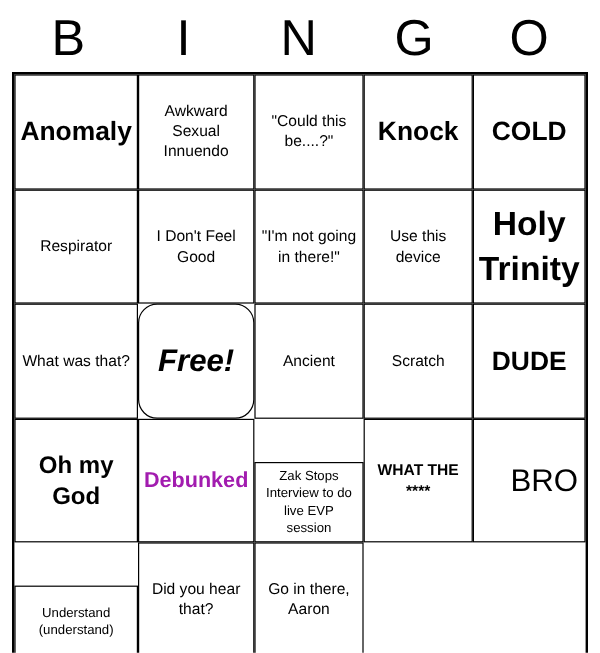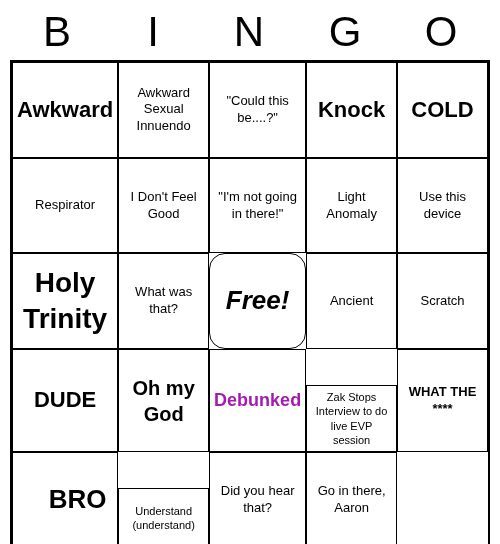--- a/index.html
+++ b/index.html
@@ -77,41 +77,40 @@
 <div class="bingo-title">
   <span>B</span>
   <span>I</span>
   <span>N</span>
   <span>G</span>
   <span>O</span>
 </div>
 
 <div class="bingo-grid">
 
-  <div class="cell large-text">Awkward</div>
+  <div class="cell large-text">Anomaly</div>
   <div class="cell">Awkward Sexual Innuendo</div>
   <div class="cell">"Could this be....?"</div>
   <div class="cell large-text">Knock</div>
   <div class="cell large-text">COLD</div>
 
   <div class="cell">Respirator</div>
   <div class="cell">I Don't Feel Good</div>
   <div class="cell">"I'm not going in there!"</div>
-  <div class="cell">Light Anomaly</div>
   <div class="cell">Use this device</div>
 
   <div class="cell xlarge-text">Holy Trinity</div>
   <div class="cell">What was that?</div>
   <div class="cell free">Free!</div>
   <div class="cell">Ancient</div>
 
   <div class="cell">Scratch</div>
   <div class="cell" style="font-size:22px;font-weight:bold;">DUDE</div>
   <div class="cell" style="font-size:20px;font-weight:bold;">Oh my God</div>
   <div class="cell red-text">Debunked</div>
   <div class="cell small-text">Zak Stops Interview to do live EVP session</div>
 
   <div class="cell bold">WHAT THE ****</div>
-  <div class="cell" style="font-size:26px;font-weight:bold;padding-left:29px;">BRO</div>
+  <div class="cell" style="font-size:26px;font-weight:normal;padding-left:29px;">BRO</div>
   <div class="cell small-text">Understand (understand)</div>
   <div class="cell">Did you hear that?</div>
   <div class="cell">Go in there, Aaron</div>
 </div>
 
 </body></html>

